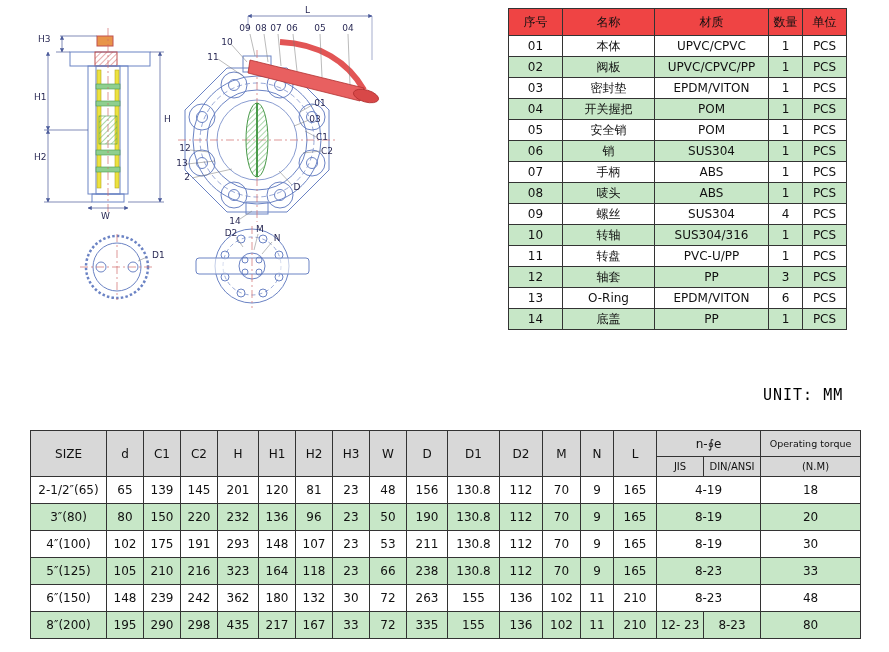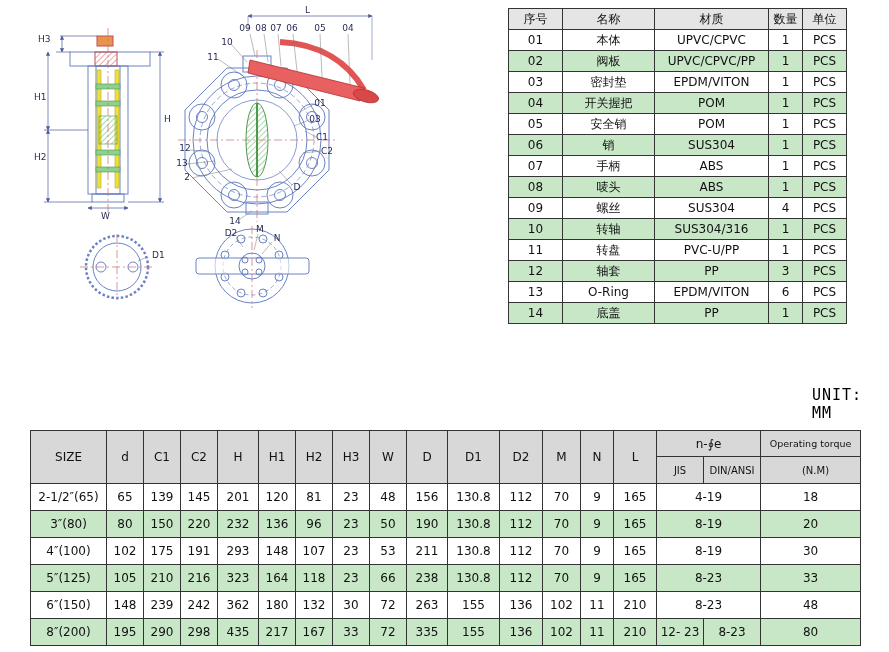--- a/index.html
+++ b/index.html
@@ -7,35 +7,35 @@
   body { font-family:"DejaVu Sans","Liberation Sans",sans-serif; }
   .page { position:relative; width:889px; height:652px; background:#fff; overflow:hidden; }
 
   .drawing { position:absolute; left:0; top:0; }
   .drawing text { font-family:"DejaVu Sans","Liberation Sans",sans-serif; font-size:9px; fill:#2a2a55; }
 
   table { border-collapse:collapse; }
   th,td { border:1px solid #333; text-align:center; color:#111; font-weight:normal; padding:0 2px; }
 
   .parts-table { position:absolute; left:508px; top:8px; table-layout:fixed; width:338px; font-size:12px; }
-  .parts-table th { height:21px; background:#e5e5e5; }
+  .parts-table th { height:27px; background:#ef4444; }
   .parts-table td { height:21px; }
 
   tr.green td { background:#c7e7c7; }
 
   .size-table { position:absolute; left:30px; top:430px; table-layout:fixed; width:830px; font-size:12px; }
   .size-table th { background:#d8d8d8; }
   .size-table thead tr.hrow1 th { height:26px; }
-  .size-table thead tr.hrow2 th { height:27px; font-size:10px; }
+  .size-table thead tr.hrow2 th { height:20px; font-size:10px; }
   .size-table td { height:27px; }
   .torque-h1 { font-size:9.5px; }
   .torque-h2 { font-size:9.5px;padding-left:12px; }
   .nphi { font-size:12px; }
 
-  .unit-label { position:absolute; left:812px; top:386px; font-size:15px; letter-spacing:1px;
+  .unit-label { position:absolute; left:763px; top:386px; font-size:15px; letter-spacing:1px;
                 font-family:"DejaVu Sans Mono","Liberation Mono",monospace; color:#000; }
 </style>
 </head>
 <body>
 
 <div class="page">
 
   <svg class="drawing" width="500" height="340" viewBox="0 0 500 340">
     <defs>
       <pattern id="redhatch" width="4" height="4" patternUnits="userSpaceOnUse" patternTransform="rotate(45)">

